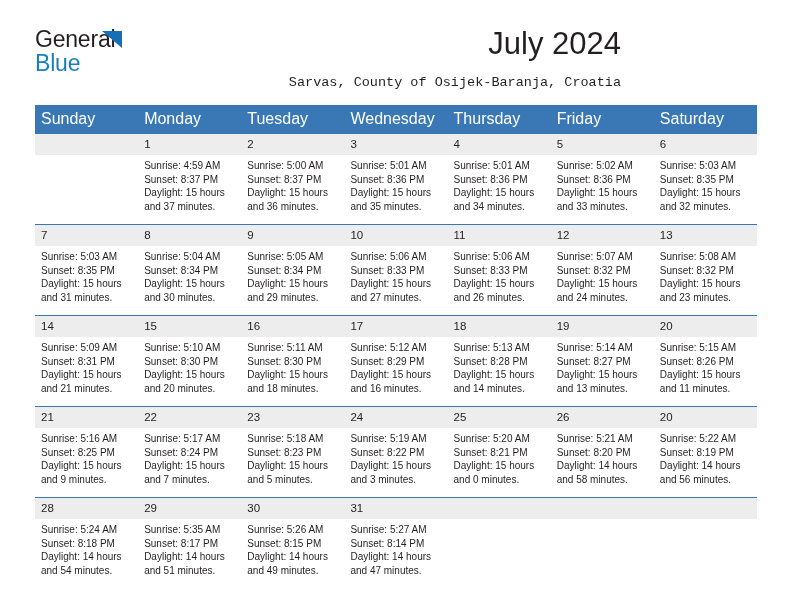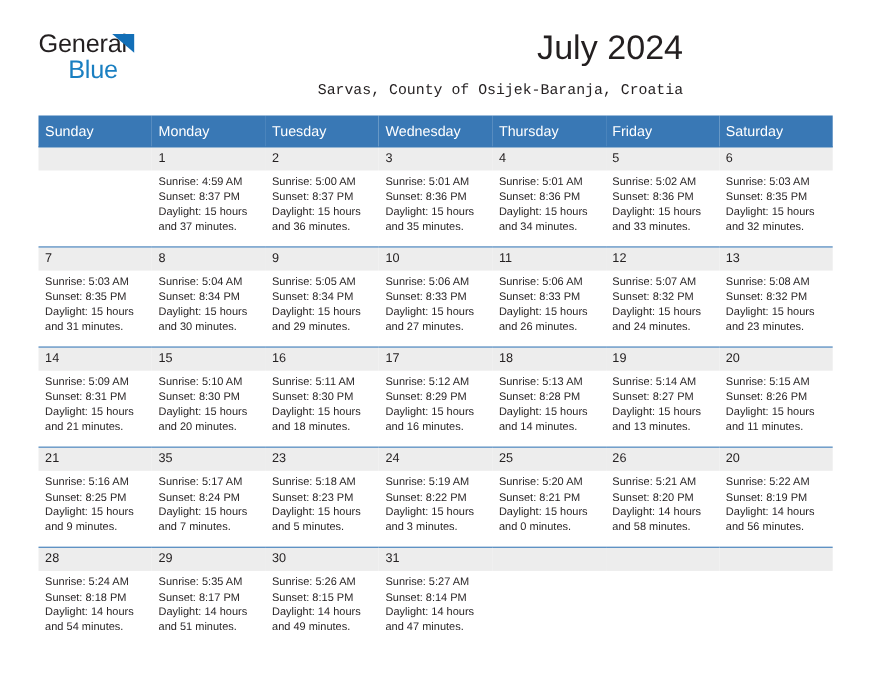--- a/index.html
+++ b/index.html
@@ -52,21 +52,20 @@
     margin-left: -13px;
     width: 0;
     height: 0;
     border-top: 17px solid #136fb7;
     border-left: 20px solid transparent;
   }
   .brand-row2 {
     font-size: 23px;
     color: #1a7fc1;
     margin-top: 1px;
-    margin-left: 27px;
     letter-spacing: -0.2px;
   }
 
   .title {
     position: absolute;
     right: 0;
     top: 28px;
     font-size: 31px;
     color: #231f20;
     line-height: 1;
@@ -89,21 +88,21 @@
     left: 35px;
     top: 105px;
     width: 722px;
     border-collapse: collapse;
     table-layout: fixed;
   }
 
   .cal th {
     background: #3978b5;
     color: #ffffff;
-    font-size: 13px;
+    font-size: 16px;
     font-weight: normal;
     text-align: left;
     padding: 5px 0 5px 6px;
     height: 18px;
     border: none;
   }
 
   .week-row > td {
     vertical-align: top;
     padding: 0;
@@ -368,21 +367,21 @@
         <td>
           <div class="daynum">21</div>
           <div class="cellbody">
             <div>Sunrise: 5:16 AM</div>
             <div>Sunset: 8:25 PM</div>
             <div>Daylight: 15 hours</div>
             <div>and 9 minutes.</div>
           </div>
         </td>
         <td>
-          <div class="daynum">35</div>
+          <div class="daynum">22</div>
           <div class="cellbody">
             <div>Sunrise: 5:17 AM</div>
             <div>Sunset: 8:24 PM</div>
             <div>Daylight: 15 hours</div>
             <div>and 7 minutes.</div>
           </div>
         </td>
         <td>
           <div class="daynum">23</div>
           <div class="cellbody">

